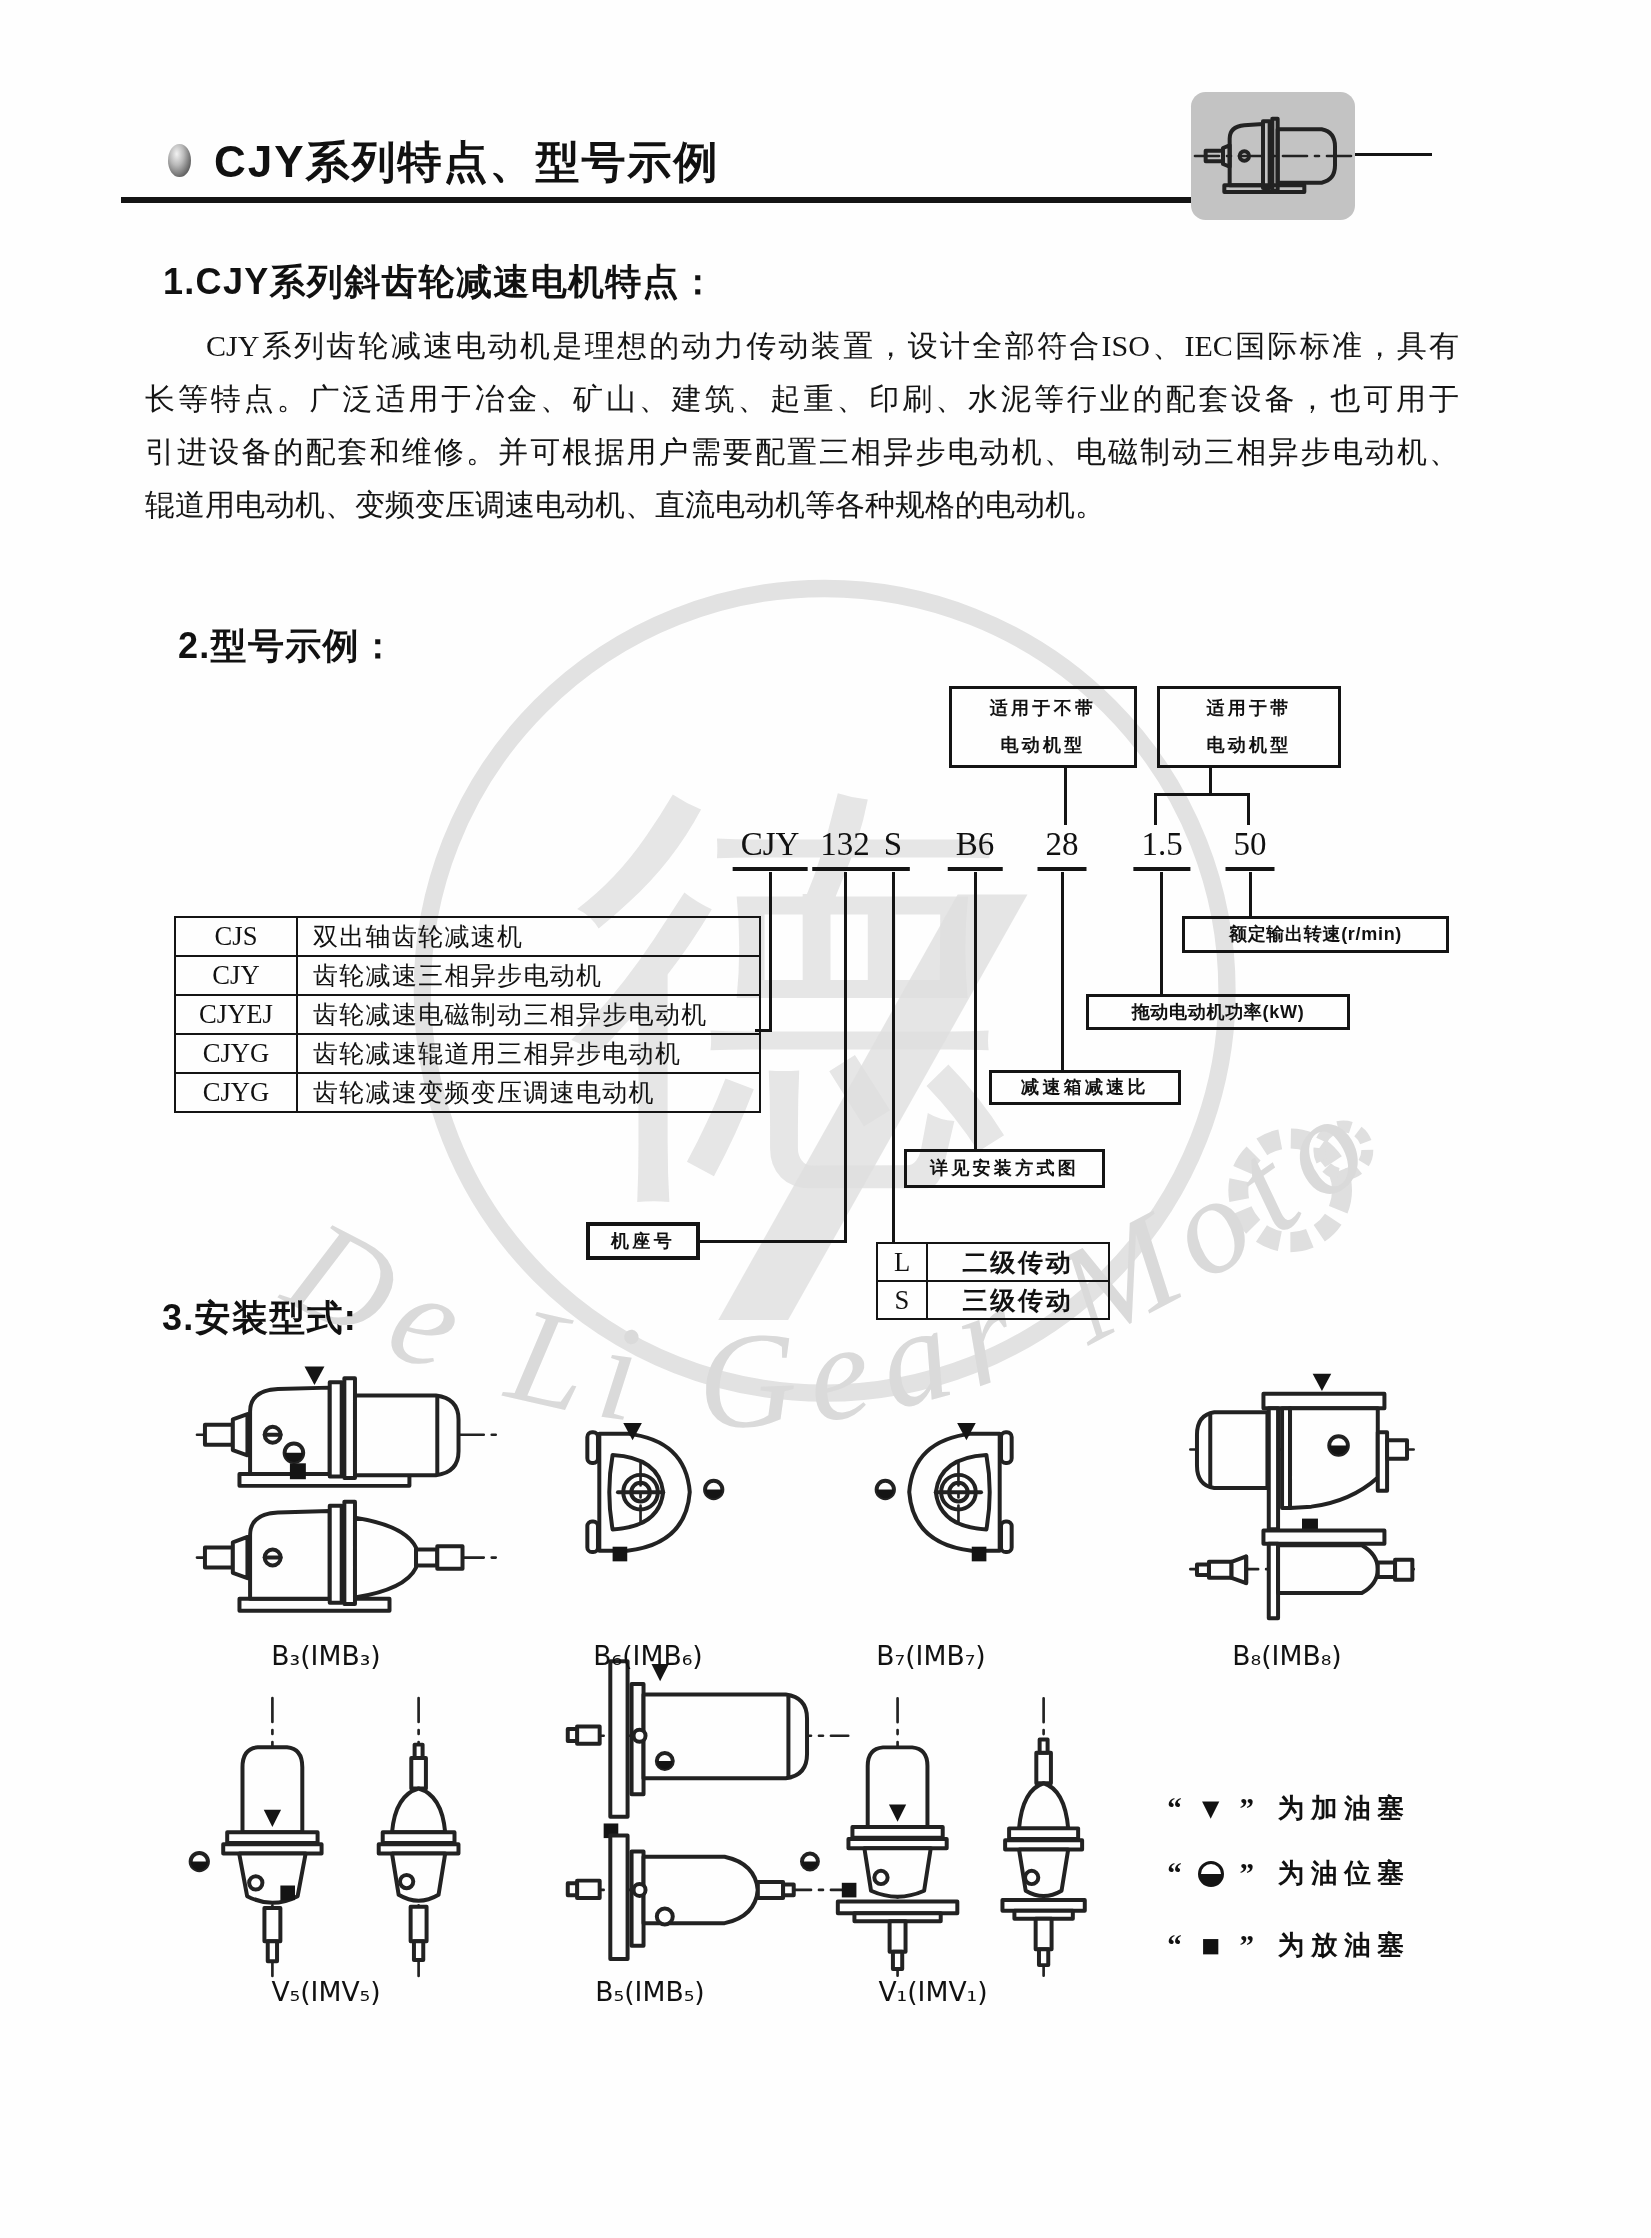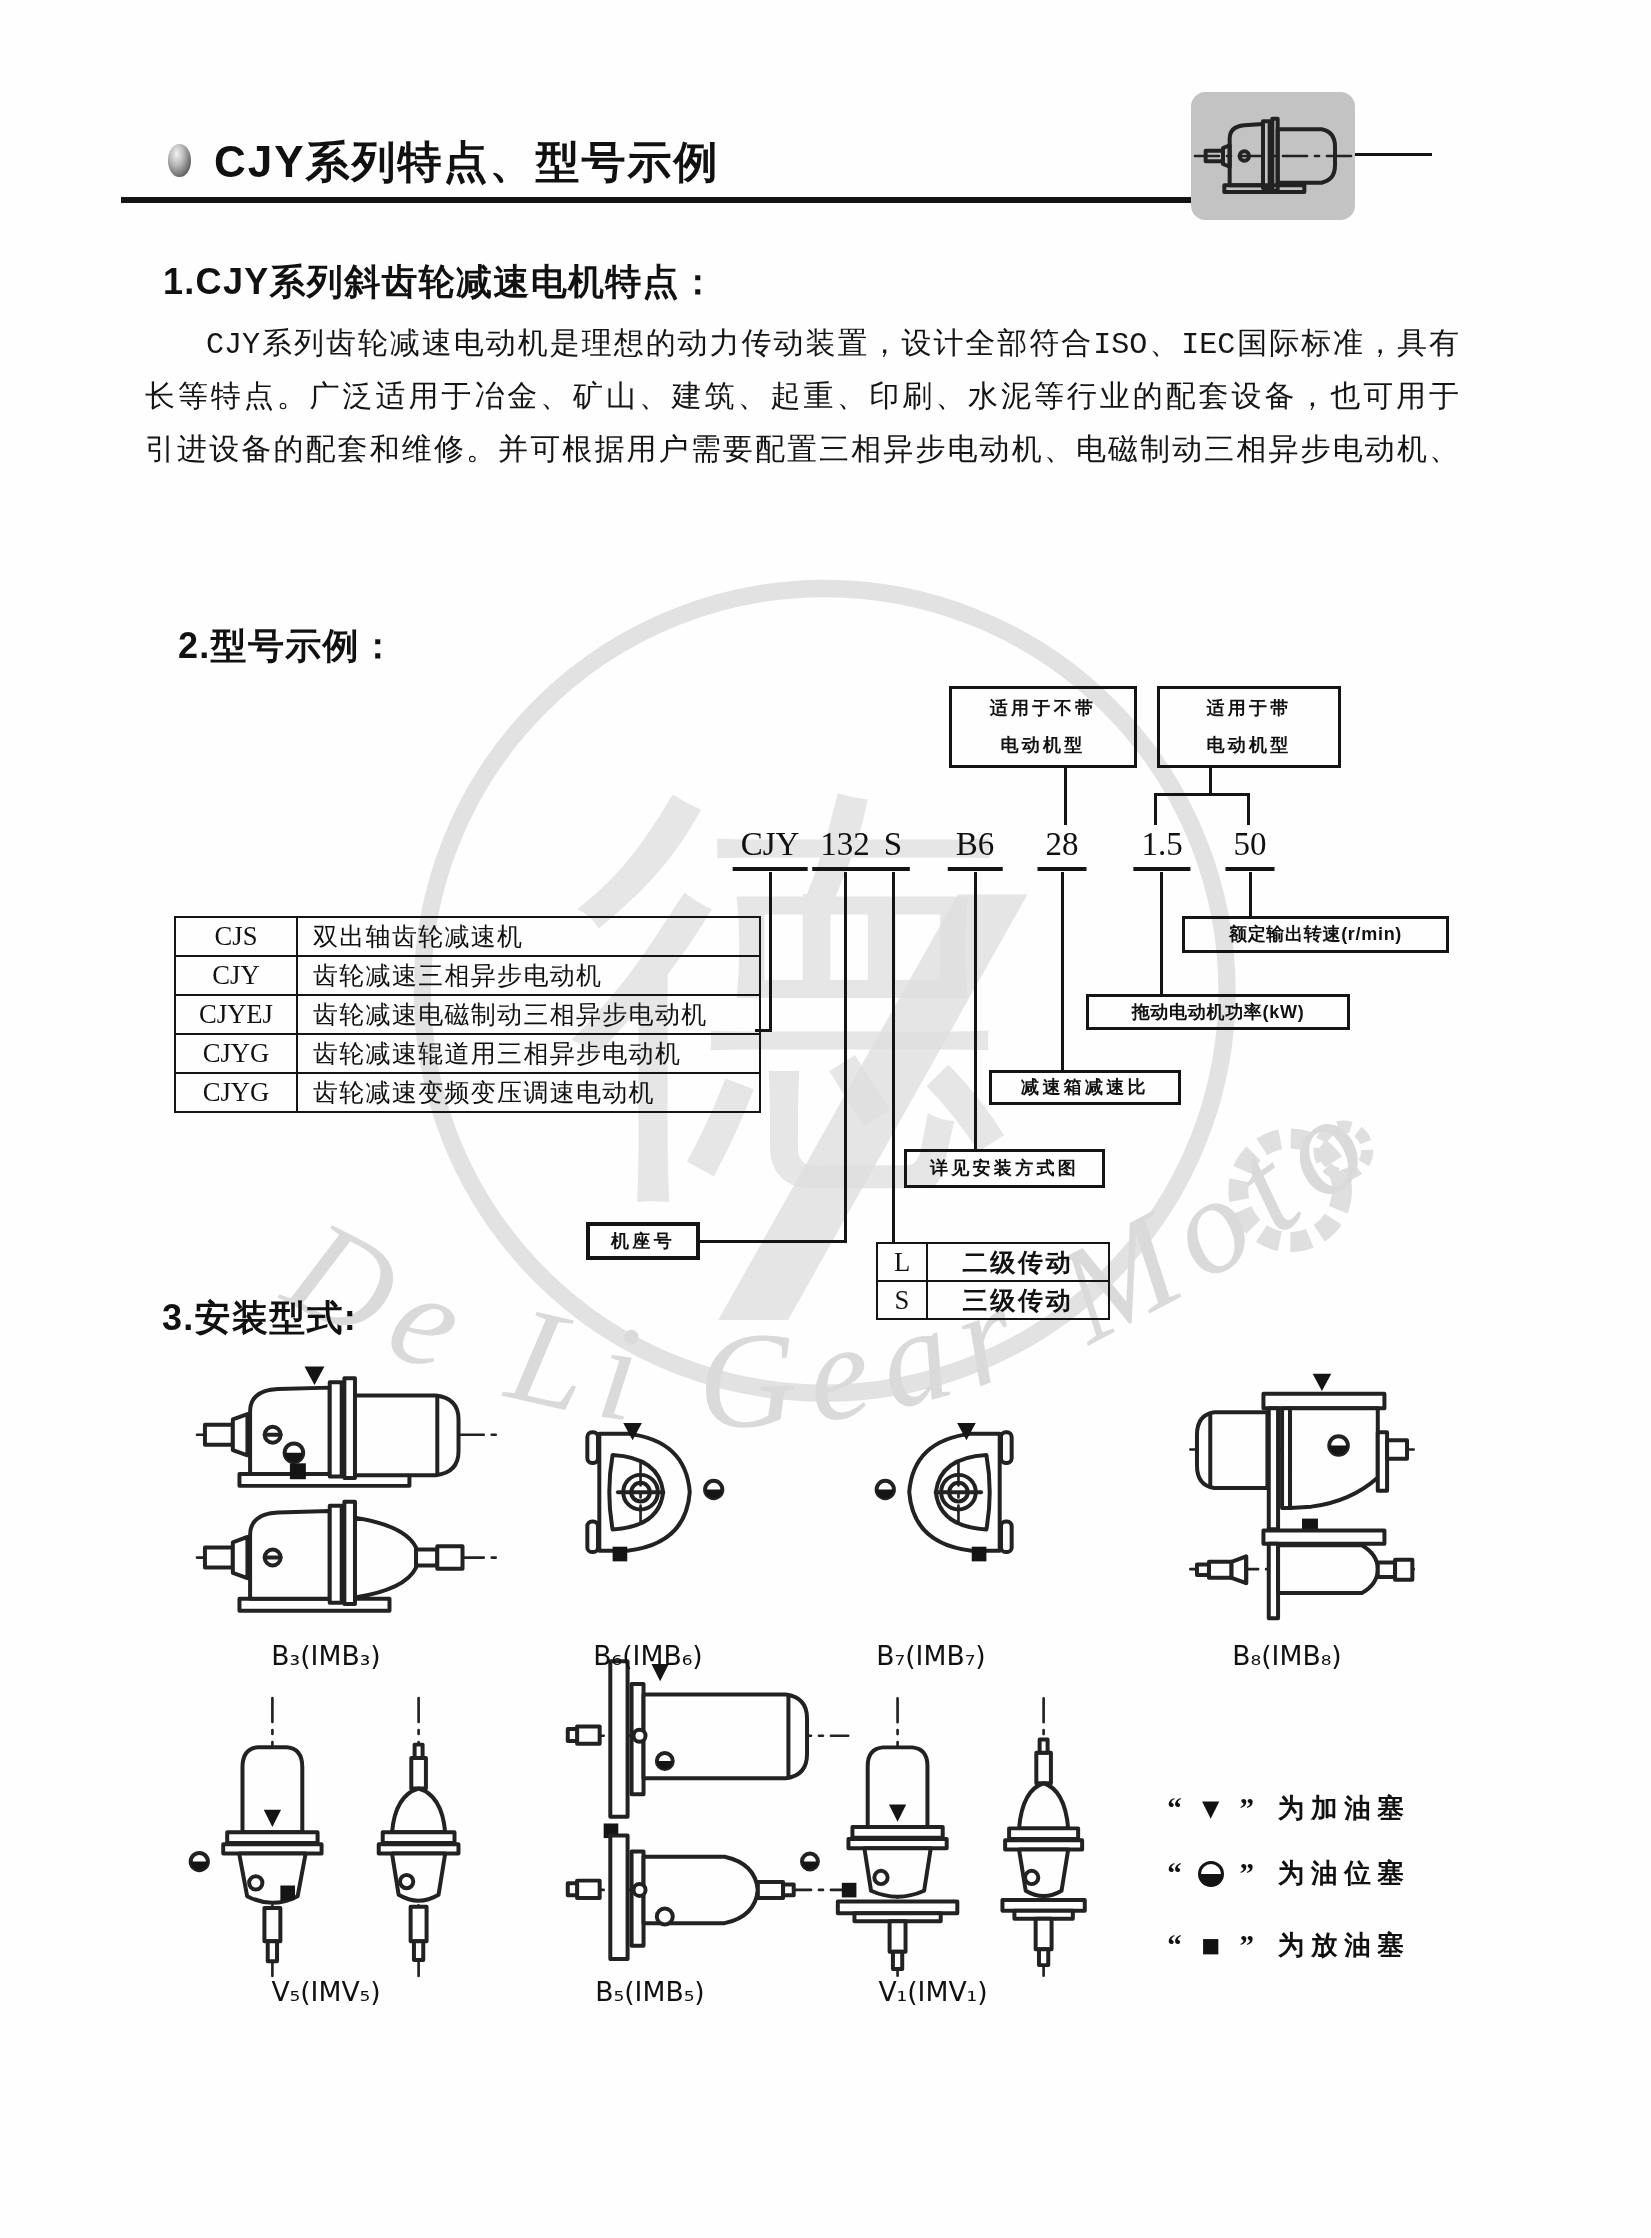--- a/index.html
+++ b/index.html
@@ -8,21 +8,21 @@
   .ln{position:absolute;background:#141414;}
   
   .bullet{position:absolute;left:168px;top:144px;width:22.6px;height:33px;border-radius:50%;
           background:radial-gradient(ellipse at 38% 30%, #f2f2f2 0%, #b9b9b9 35%, #6c6c6c 70%, #2e2e2e 100%);}
   .title{position:absolute;left:214px;top:133px;font-size:44px;font-weight:800;letter-spacing:2px;white-space:nowrap;}
   .iconbox{position:absolute;left:1191px;top:92px;width:164px;height:128px;background:#c3c3c3;border-radius:14.6px;z-index:3;}
   .rule{position:absolute;left:121px;top:197px;width:1072px;height:6px;background:#141414;z-index:1;}
   .rulestub{position:absolute;left:1355px;top:153px;width:77px;height:3.3px;background:#141414;z-index:1;}
   
   .h2{position:absolute;font-size:36px;font-weight:600;letter-spacing:1.3px;white-space:nowrap;}
-  .para{position:absolute;left:145px;top:319px;width:1314px;font-family:Liberation Mono, monospace;
+  .para{position:absolute;left:145px;top:319px;width:1314px;font-family:Liberation Serif, serif;
         font-size:30px;line-height:53px;color:#151515;}
   .para .pl{text-align:justify;text-align-last:justify;}
   .para .pl.first{text-indent:61px;}
   .para .pl.last{text-align:left;text-align-last:left;}
   
   .dbox{position:absolute;border:3.3px solid #141414;display:flex;flex-direction:column;align-items:center;
         justify-content:center;text-align:center;font-size:18px;font-weight:600;letter-spacing:3.3px;line-height:37px;
         background:transparent;z-index:2;}
   .code{position:absolute;transform:translateX(-50%);font-family:"Liberation Serif","DejaVu Serif",serif;
         font-size:33px;border-bottom:4px solid #141414;padding:0 8px 4px;z-index:2;white-space:nowrap;}
@@ -91,20 +91,21 @@
         <path d="M130 56 H196 Q216 60 216 82 V110 Q216 132 196 136 H130 Z"></path>
       </g>
     </svg>
   </div>
 
   <div class="h2" style="left:163px;top:258px;">1.CJY系列斜齿轮减速电机特点：</div>
   <div class="para">
     <div class="pl first">CJY系列齿轮减速电动机是理想的动力传动装置，设计全部符合ISO、IEC国际标准，具有</div>
     <div class="pl">长等特点。广泛适用于冶金、矿山、建筑、起重、印刷、水泥等行业的配套设备，也可用于</div>
     <div class="pl">引进设备的配套和维修。并可根据用户需要配置三相异步电动机、电磁制动三相异步电动机、</div>
+    <div class="pl last">辊道用电动机、变频变压调速电动机、直流电动机等各种规格的电动机。</div>
   </div>
 
   <div class="h2" style="left:162px;top:622px;margin-left:16px;">2.型号示例：</div>
 
   <div class="dbox" style="left:949px;top:686px;width:182px;height:76px;">
     <div>适用于不带</div>
     <div>电动机型</div>
   </div>
   <div class="dbox" style="left:1157px;top:686px;width:178px;height:76px;">
     <div>适用于带</div>

